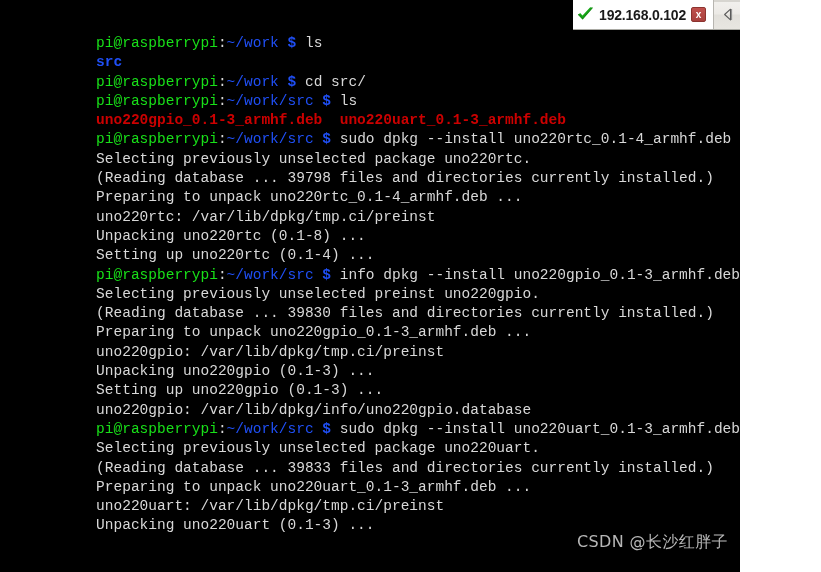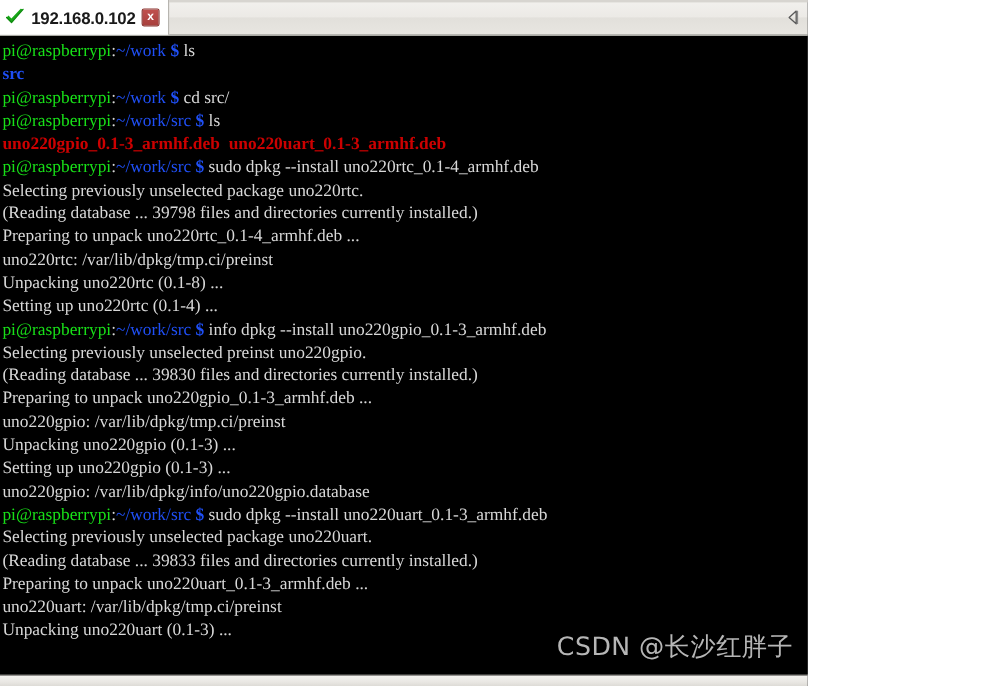--- a/index.html
+++ b/index.html
@@ -8,26 +8,27 @@
     background: #ffffff;
   }
   body {
     width: 821px;
     height: 572px;
     overflow: hidden;
     font-family: "DejaVu Sans Mono", "Liberation Mono", monospace;
   }
 
   .app-window {
-    width: 673px;
+    width: 740px;
     height: 572px;
     position: relative;
     background: #000000;
     display: flex;
     flex-direction: column;
+    align-items: flex-end;
   }
 
   
   .tab-bar {
     height: 30px;
     background: linear-gradient(to bottom, #f2f1ee 0%, #eceae6 48%, #e2e0db 52%, #e8e6e1 100%);
     border-bottom: 1px solid #a9a9a3;
     display: flex;
     align-items: stretch;
     position: relative;
@@ -103,21 +104,21 @@
   .terminal {
     flex: 1 1 auto;
     background: #000000;
     position: relative;
     overflow: hidden;
     padding: 4px 0 0 2px;
     box-sizing: border-box;
   }
 
   .term-line {
-    font-family: Liberation Serif, serif;
+    font-family: Liberation Mono, monospace;
     font-size: 14.5px;
     line-height: 19.3px;
     white-space: pre;
     color: #d8d8d8;
     letter-spacing: 0px;
     height: 19.3px;
   }
 
   .c-user   { color: #18e018; }
   .c-punct  { color: #d8d8d8; }
@@ -127,21 +128,21 @@
   .c-dir    { color: #1f4ff5; font-weight: bold; }
   .c-arch   { color: #cc0000; font-weight: bold; }
   .c-out    { color: #d8d8d8; }
 
   
   .watermark {
     position: absolute;
     right: 12px;
     bottom: 9px;
     font-family: "DejaVu Sans", "Liberation Sans", sans-serif;
-    font-size: 21px;
+    font-size: 16px;
     color: #c6c6c6;
     opacity: 0.92;
     white-space: nowrap;
     pointer-events: none;
     letter-spacing: 0.4px;
   }
 
   
   .bottom-strip {
     height: 10px;

